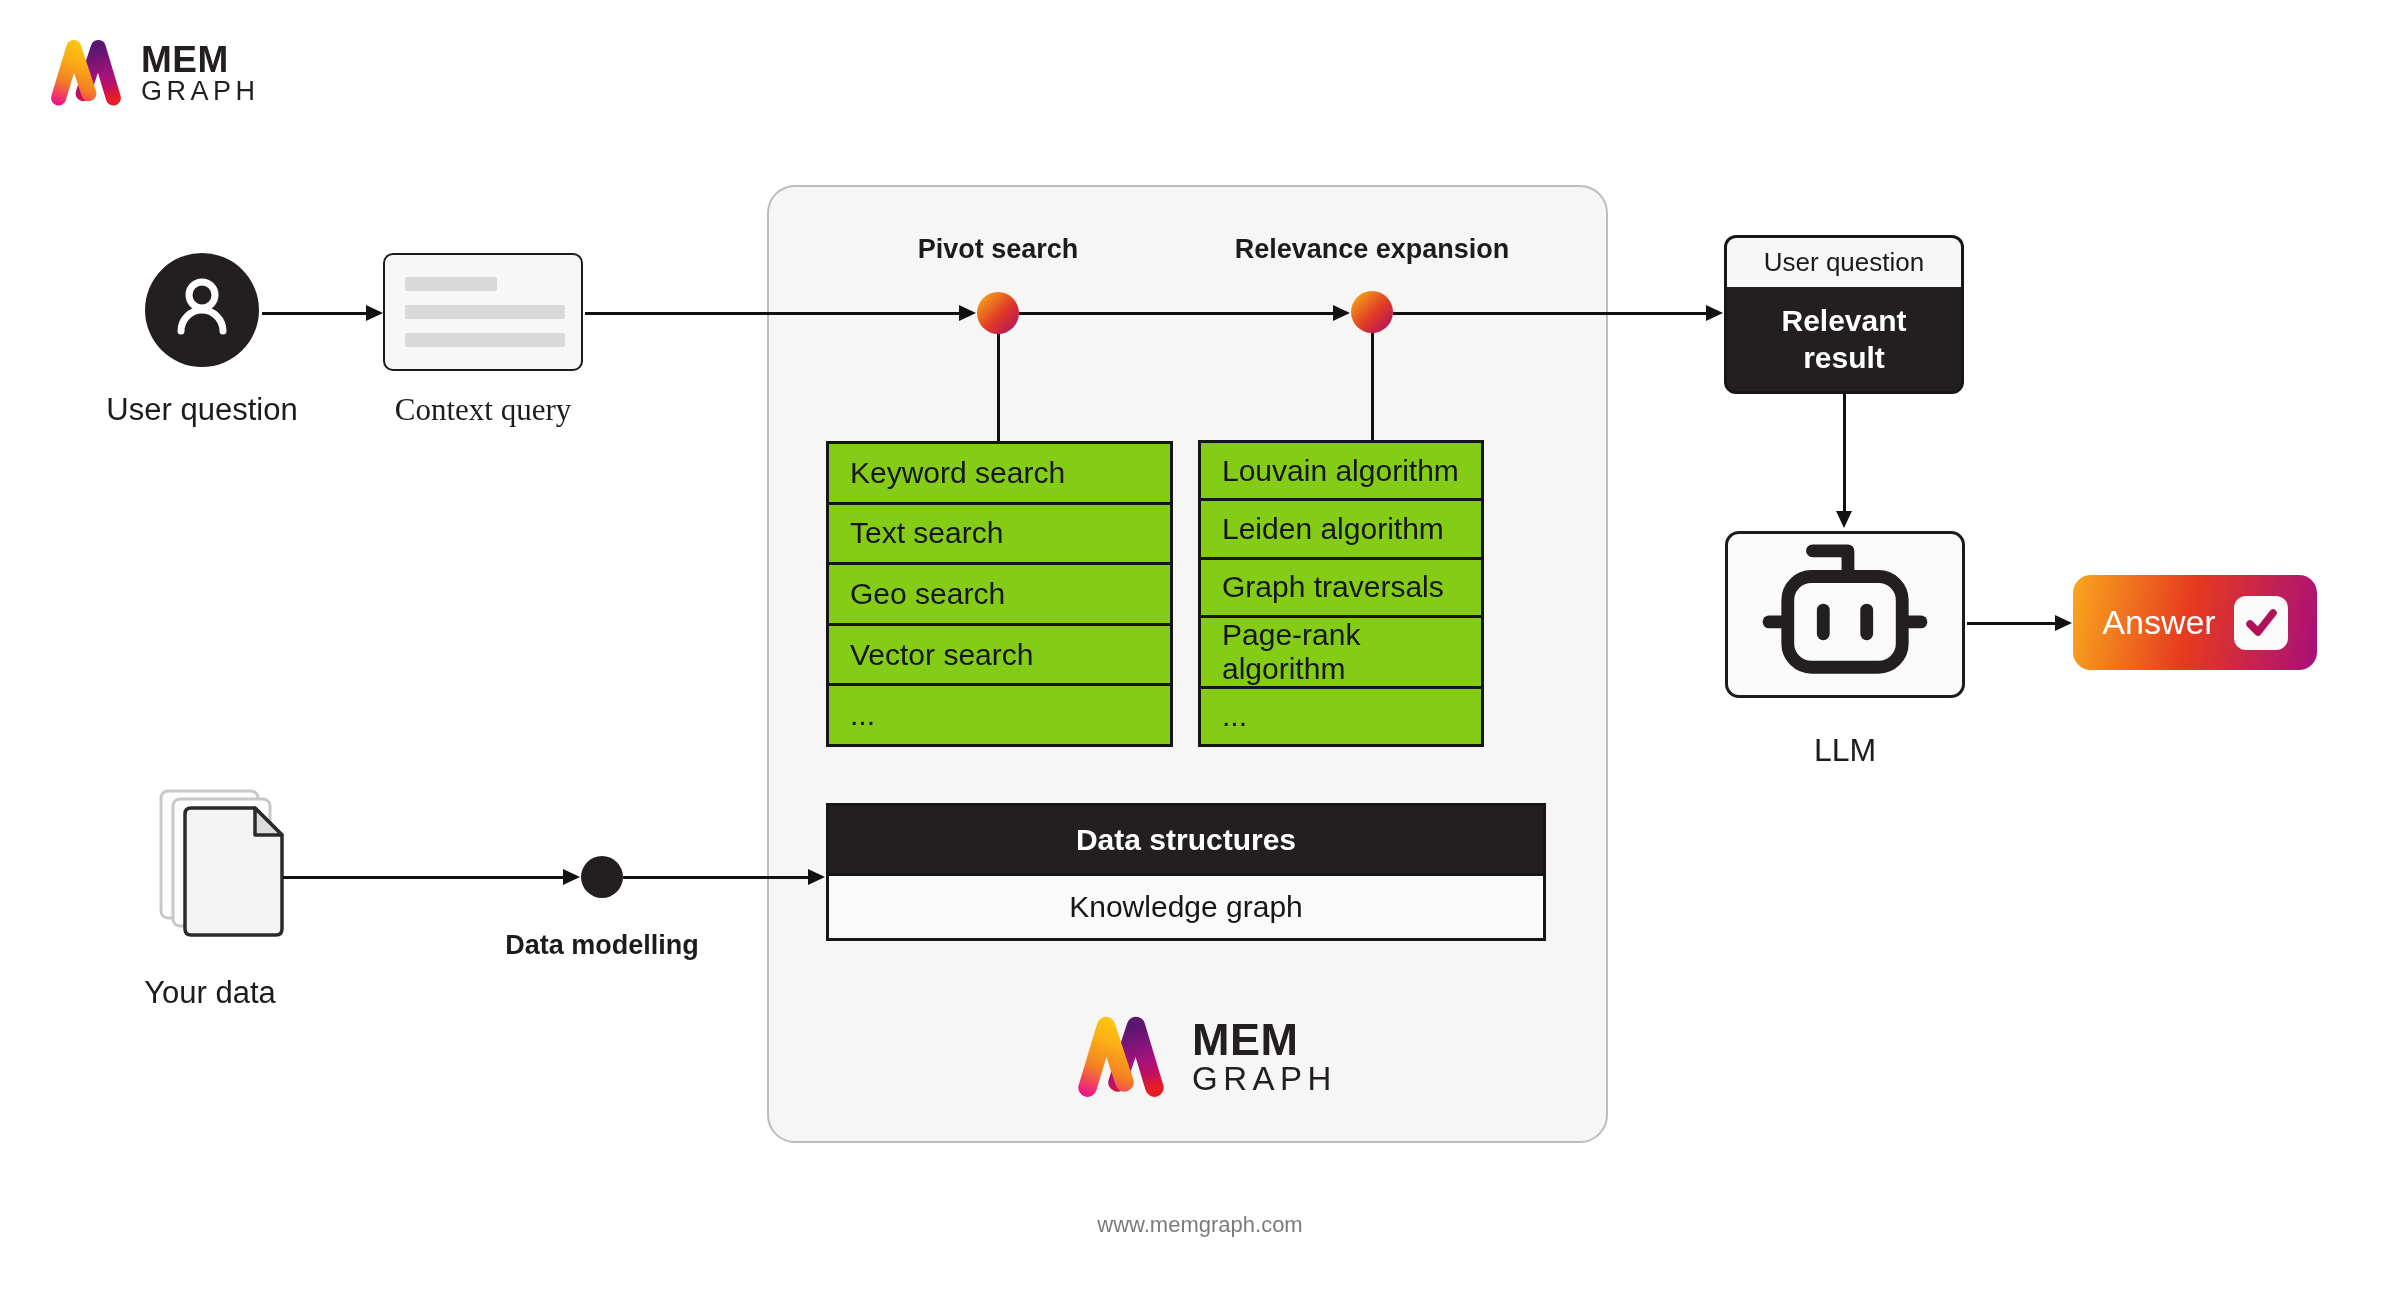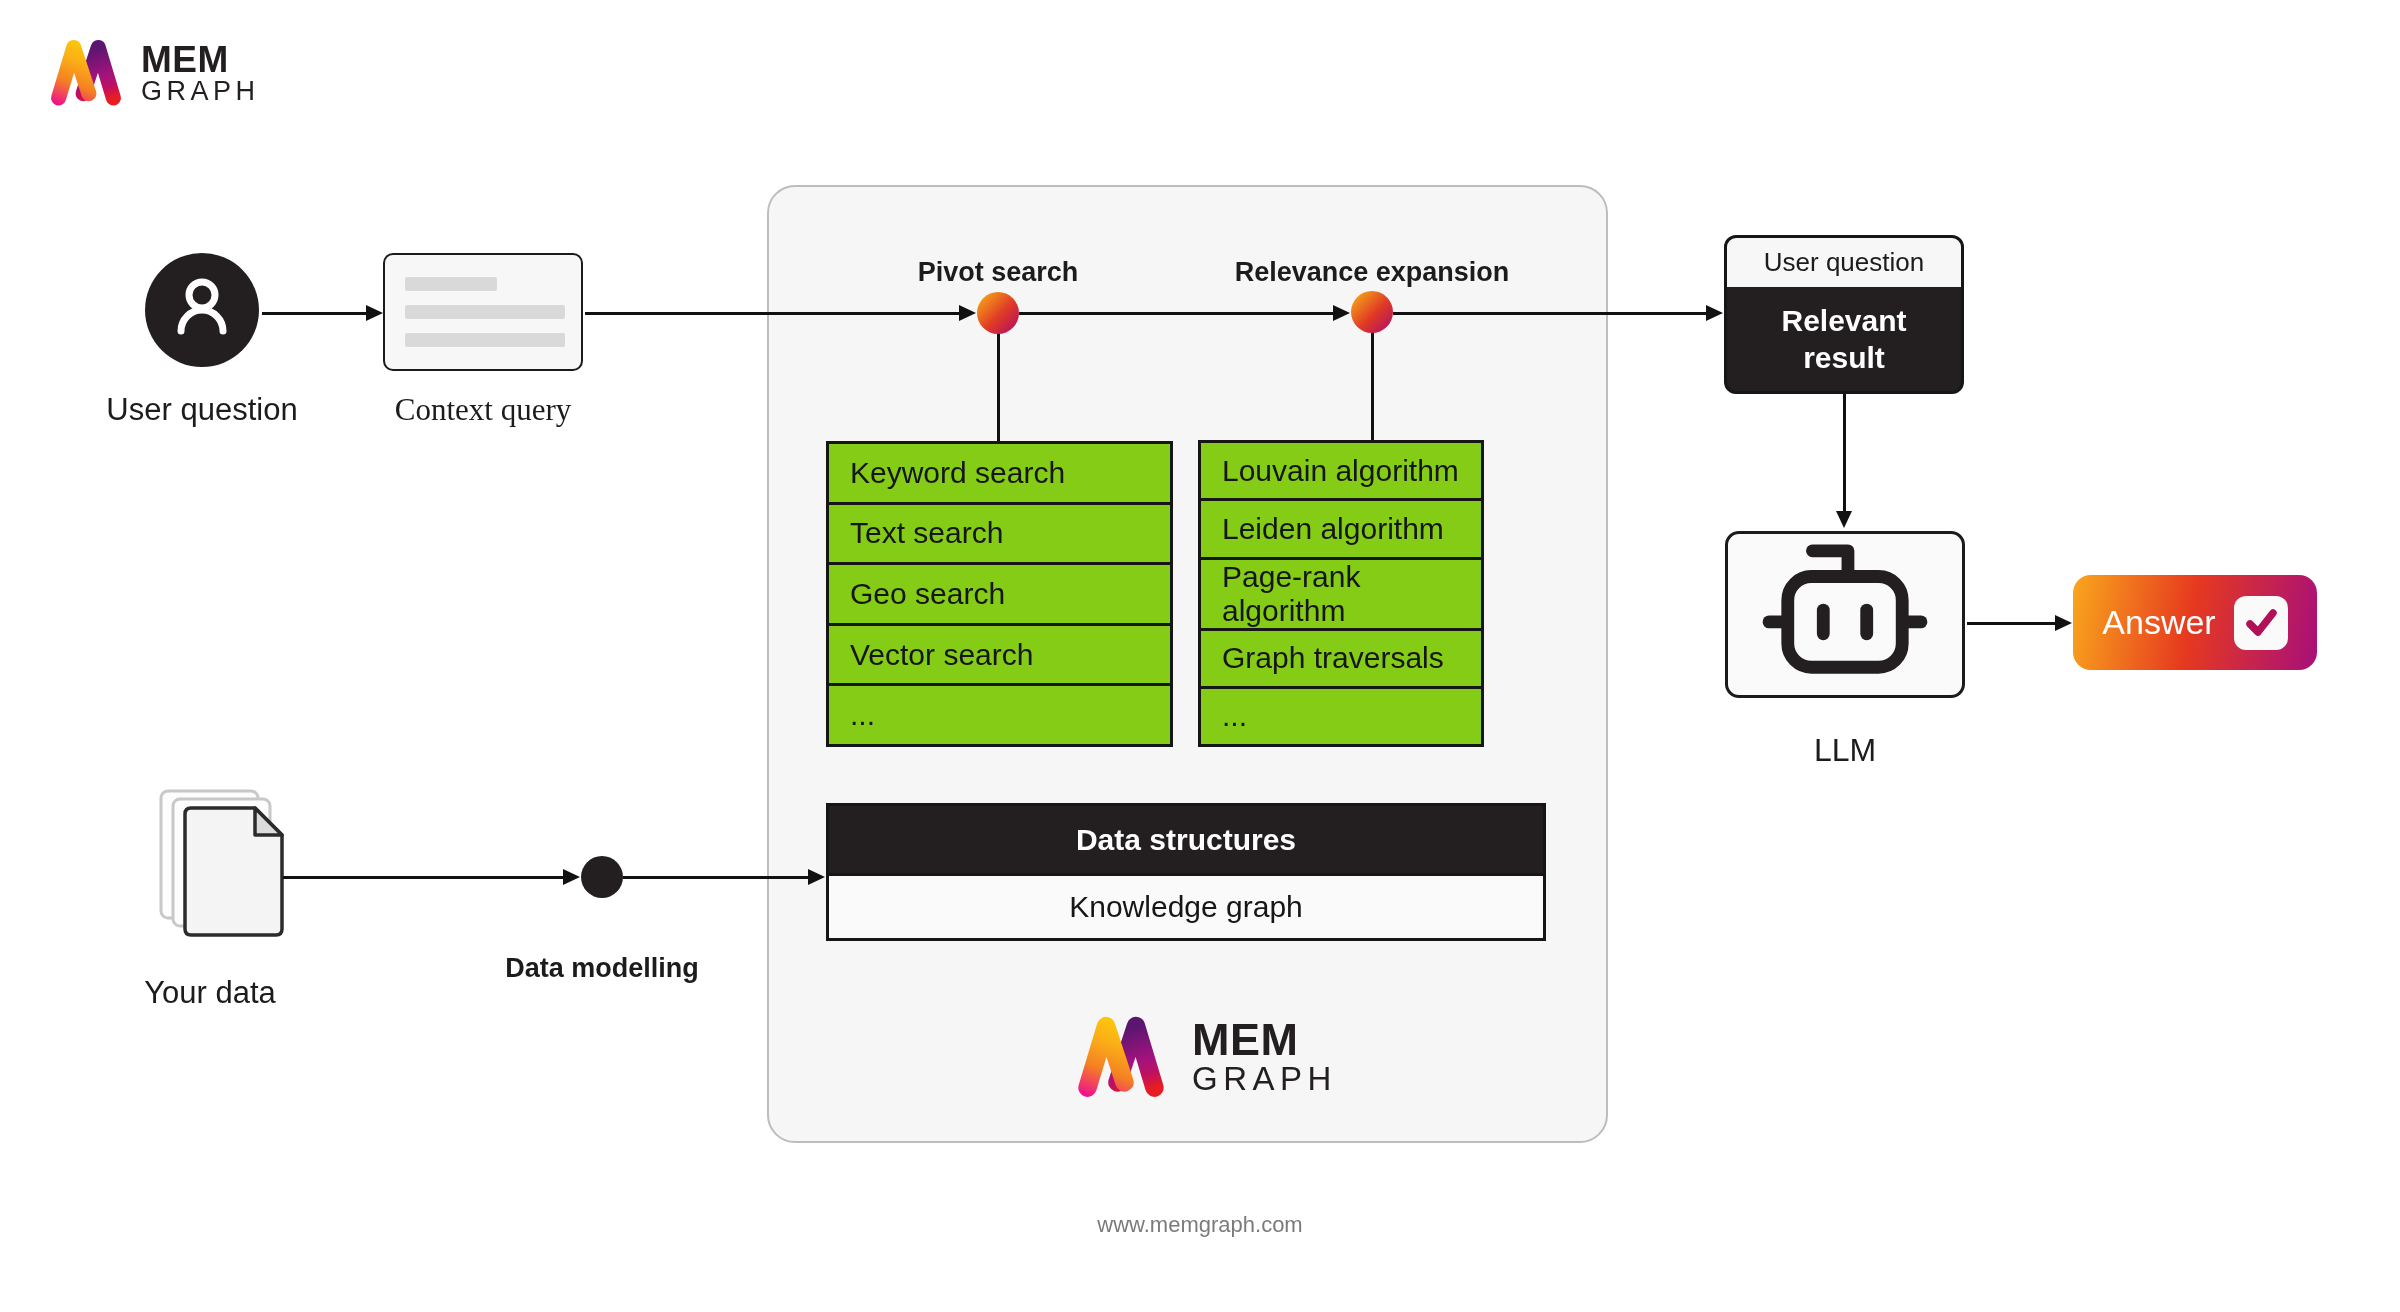--- a/index.html
+++ b/index.html
@@ -30,21 +30,21 @@
   
   .panel { position:absolute; left:767px; top:185px; width:841px; height:958px;
            background:#f6f6f6; border:2px solid #bdbdbd; border-radius:28px; }
 
   
   .dot-gradient { position:absolute; width:42px; height:42px; border-radius:50%;
         background:linear-gradient(135deg,#f49c1a 12%,#e03a26 55%,#b5125f 92%); }
   .dot-black { position:absolute; width:42px; height:42px; border-radius:50%; background:#231f20; }
 
   .node-label      { position:absolute; text-align:center; font-size:31px; color:#1c1c1c; }
-  .node-label-bold { position:absolute; text-align:center; font-size:27px; font-weight:700; color:#1c1c1c;margin-top:23px; }
+  .node-label-bold { position:absolute; text-align:center; font-size:27px; font-weight:700; color:#1c1c1c; }
 
   .user-circle { position:absolute; left:145px; top:253px; width:114px; height:114px;
                  border-radius:50%; background:#231f20; display:flex; align-items:center; justify-content:center; }
 
   .context-card { position:absolute; left:383px; top:253px; width:200px; height:118px;
                   background:#f7f7f7; border:2.5px solid #1b1b1b; border-radius:10px; }
   .context-card .bar { position:absolute; height:14px; background:#d9d9d9; border-radius:2px; }
 
   
   .list-table { position:absolute; display:flex; flex-direction:column;
@@ -161,22 +161,22 @@
     <div class="row">Keyword search</div>
     <div class="row">Text search</div>
     <div class="row">Geo search</div>
     <div class="row">Vector search</div>
     <div class="row">...</div>
   </div>
 
   <div class="list-table" style="left:1198px; top:440px; width:286px; height:307px;">
     <div class="row">Louvain algorithm</div>
     <div class="row">Leiden algorithm</div>
+    <div class="row">Graph traversals</div>
     <div class="row">Page-rank algorithm</div>
-    <div class="row">Graph traversals</div>
     <div class="row">...</div>
   </div>
 
   <div class="abs" style="left:158px; top:788px;">
     <svg width="130" height="152" viewBox="0 0 130 152">
       <rect x="3" y="3" width="97" height="127" rx="7" fill="#fdfdfd" stroke="#c8c8c8" stroke-width="3"></rect>
       <rect x="15" y="11" width="97" height="127" rx="7" fill="#fdfdfd" stroke="#c8c8c8" stroke-width="3"></rect>
       <path d="M 33,20 H 97 L 124,47 V 141 Q 124,147 118,147 H 33 Q 27,147 27,141 V 26 Q 27,20 33,20 Z" fill="#f4f4f4" stroke="#2b2b2b" stroke-width="3.5" stroke-linejoin="round"></path>
       <path d="M 97,20 V 47 H 124 Z" fill="#dcdcdc" stroke="#2b2b2b" stroke-width="3.5" stroke-linejoin="round"></path>
     </svg>

